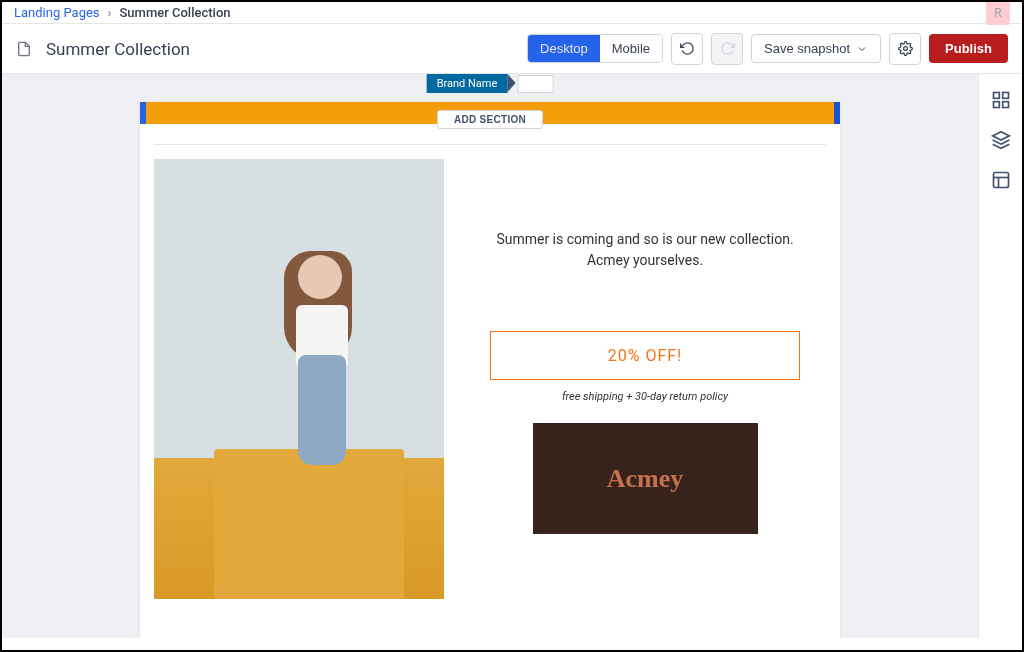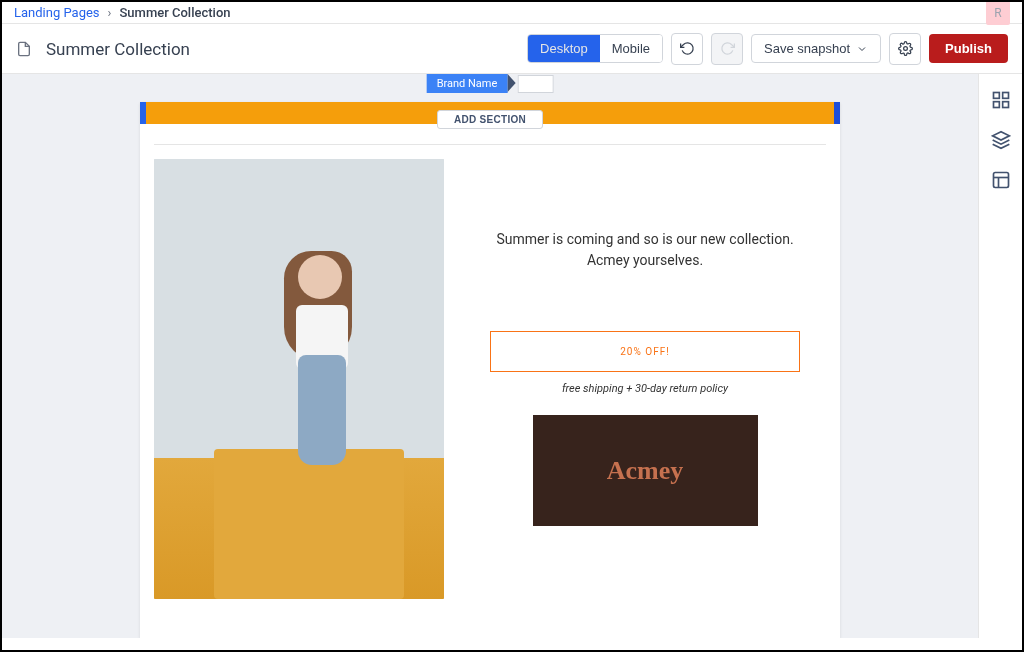--- a/index.html
+++ b/index.html
@@ -28,21 +28,21 @@
     .publish-btn { padding: 7px 16px; background: #b91c1c; color: #fff; border: none; border-radius: 4px; font-size: 13px; font-weight: 600; cursor: pointer; }
     
     
     .main-area { display: flex; height: calc(100% - 84px); }
     .canvas-area { flex: 1; background: #eef0f4; padding: 18px 6px 0; display: flex; justify-content: center; overflow: hidden; position: relative; }
     .right-rail { width: 44px; background: #fff; border-left: 1px solid #e5e5e5; display: flex; flex-direction: column; align-items: center; gap: 20px; padding-top: 16px; }
     .rail-icon { width: 20px; height: 20px; color: #42526e; cursor: pointer; }
     
     
     .brand-tag { position: absolute; top: 0; left: 50%; transform: translateX(-50%); display: flex; align-items: center; z-index: 10; }
-    .brand-label { background: #3b82f6; color: #fff; font-size: 11px; padding: 3px 10px; position: relative; }
+    .brand-label { background: #0369a1; color: #fff; font-size: 11px; padding: 3px 10px; position: relative; }
     .brand-label::after { content: ""; position: absolute; right: -8px; top: 0; border-left: 8px solid #42526e; border-top: 9px solid transparent; border-bottom: 9px solid transparent; }
     .brand-input { width: 36px; height: 18px; border: 1px solid #d1d5db; background: #fff; margin-left: 10px; }
     
     
     .canvas { width: 700px; background: #fff; box-shadow: 0 1px 3px rgba(0,0,0,0.1); position: relative; margin-top: 10px; }
     .top-bar { height: 22px; background: #f59e0b; border-left: 6px solid #2563eb; border-right: 6px solid #1d4ed8; position: relative; display: flex; justify-content: center; }
     .add-section-btn { position: absolute; top: 8px; background: #fff; border: 1px solid #d1d5db; border-radius: 3px; padding: 3px 16px; font-size: 10px; font-weight: 600; color: #42526e; letter-spacing: 0.3px; cursor: pointer; }
     .divider-line { border: none; border-top: 1px solid #e5e5e5; margin: 20px 14px 0; }
     .content { display: flex; padding: 14px 14px 0; gap: 20px; }
     .content-left { flex: 0 0 290px; }
@@ -50,21 +50,21 @@
     .hero-img { width: 100%; height: 440px; background: #dce2e6; border-radius: 1px; position: relative; overflow: hidden; }
     .hero-placeholder { position: absolute; inset: 0; background: linear-gradient(180deg, #d8dfe3 0%, #d8dfe3 68%, #e2a83c 68%, #d99927 100%); }
     .figure { position: absolute; left: 42%; top: 24%; width: 118px; height: 200px; }
     .figure-head { width: 44px; height: 44px; border-radius: 50%; background: #e8c8b2; position: absolute; left: 22px; top: -10px; }
     .figure-hair { width: 68px; height: 110px; background: #7a4a2a; border-radius: 40px 30px 50px 50px; position: absolute; left: 8px; top: -14px; opacity: 0.9; }
     .figure-body { width: 52px; height: 64px; background: #f5f5f5; position: absolute; left: 20px; top: 40px; border-radius: 6px; }
     .figure-legs { width: 48px; height: 110px; background: #8da9c4; position: absolute; left: 22px; top: 90px; border-radius: 8px 8px 14px 14px; }
     .seat { position: absolute; bottom: 0; left: 60px; width: 190px; height: 150px; background: #e2a83c; border-radius: 4px; }
     .hero-heading { font-family: Georgia, serif; font-size: 27px; color: #222; margin-bottom: 18px; font-weight: 400; }
     .hero-sub { font-size: 14px; color: #333; line-height: 1.5; margin-bottom: 60px; }
-    .promo-box { border: 1px solid #f97316; padding: 14px 0; margin: 0 26px 10px; color: #f97316; font-size: 10px; letter-spacing: 1px; }
+    .promo-box { border: 1px solid #f97316; padding: 14px 0; margin: 0 26px 10px; color: #f97316; font-size: 16px; letter-spacing: 1px; }
     .shipping-text { font-style: italic; font-size: 11px; color: #333; margin-bottom: 20px; }
     .logo-box { background: #37231c; width: 225px; height: 111px; margin: 0 auto; display: flex; align-items: center; justify-content: center; }
     .logo-text { font-family: Georgia, serif; color: #c6714f; font-size: 26px; font-weight: 600; }
     svg { display: block; }
   </style>
 </head>
 <body>
 
 <div class="breadcrumb-bar">
   <div class="breadcrumb">

